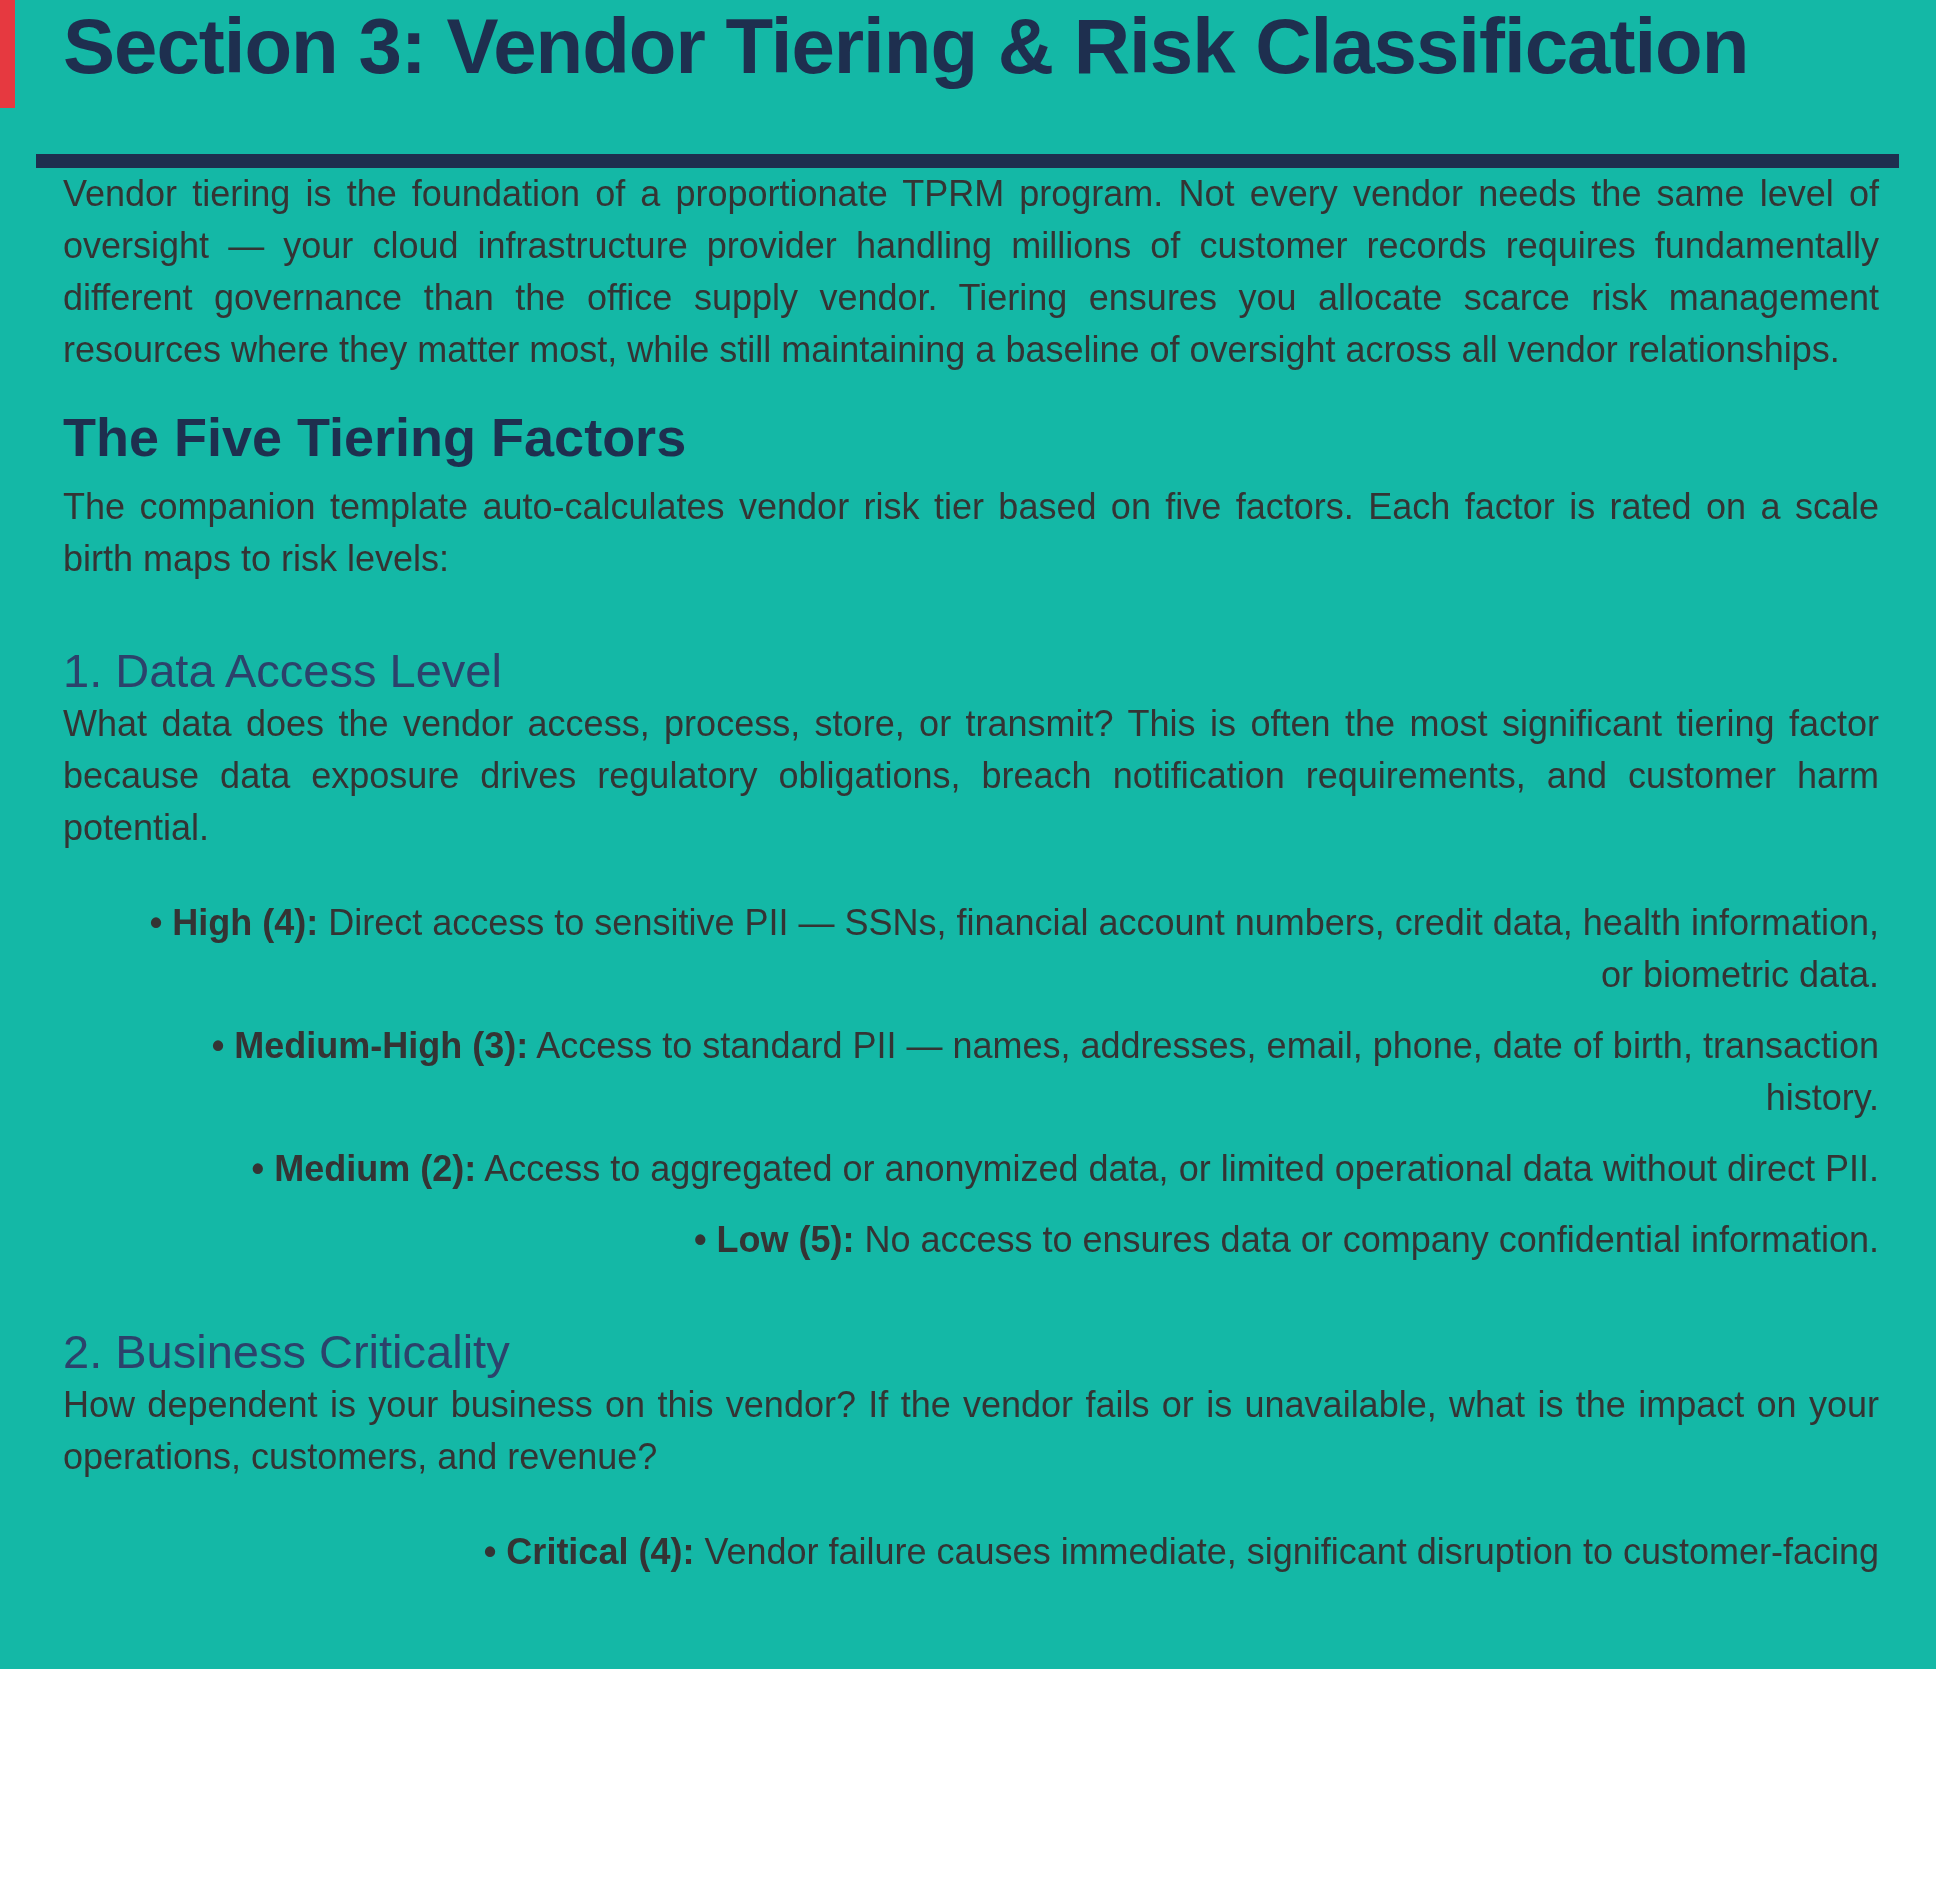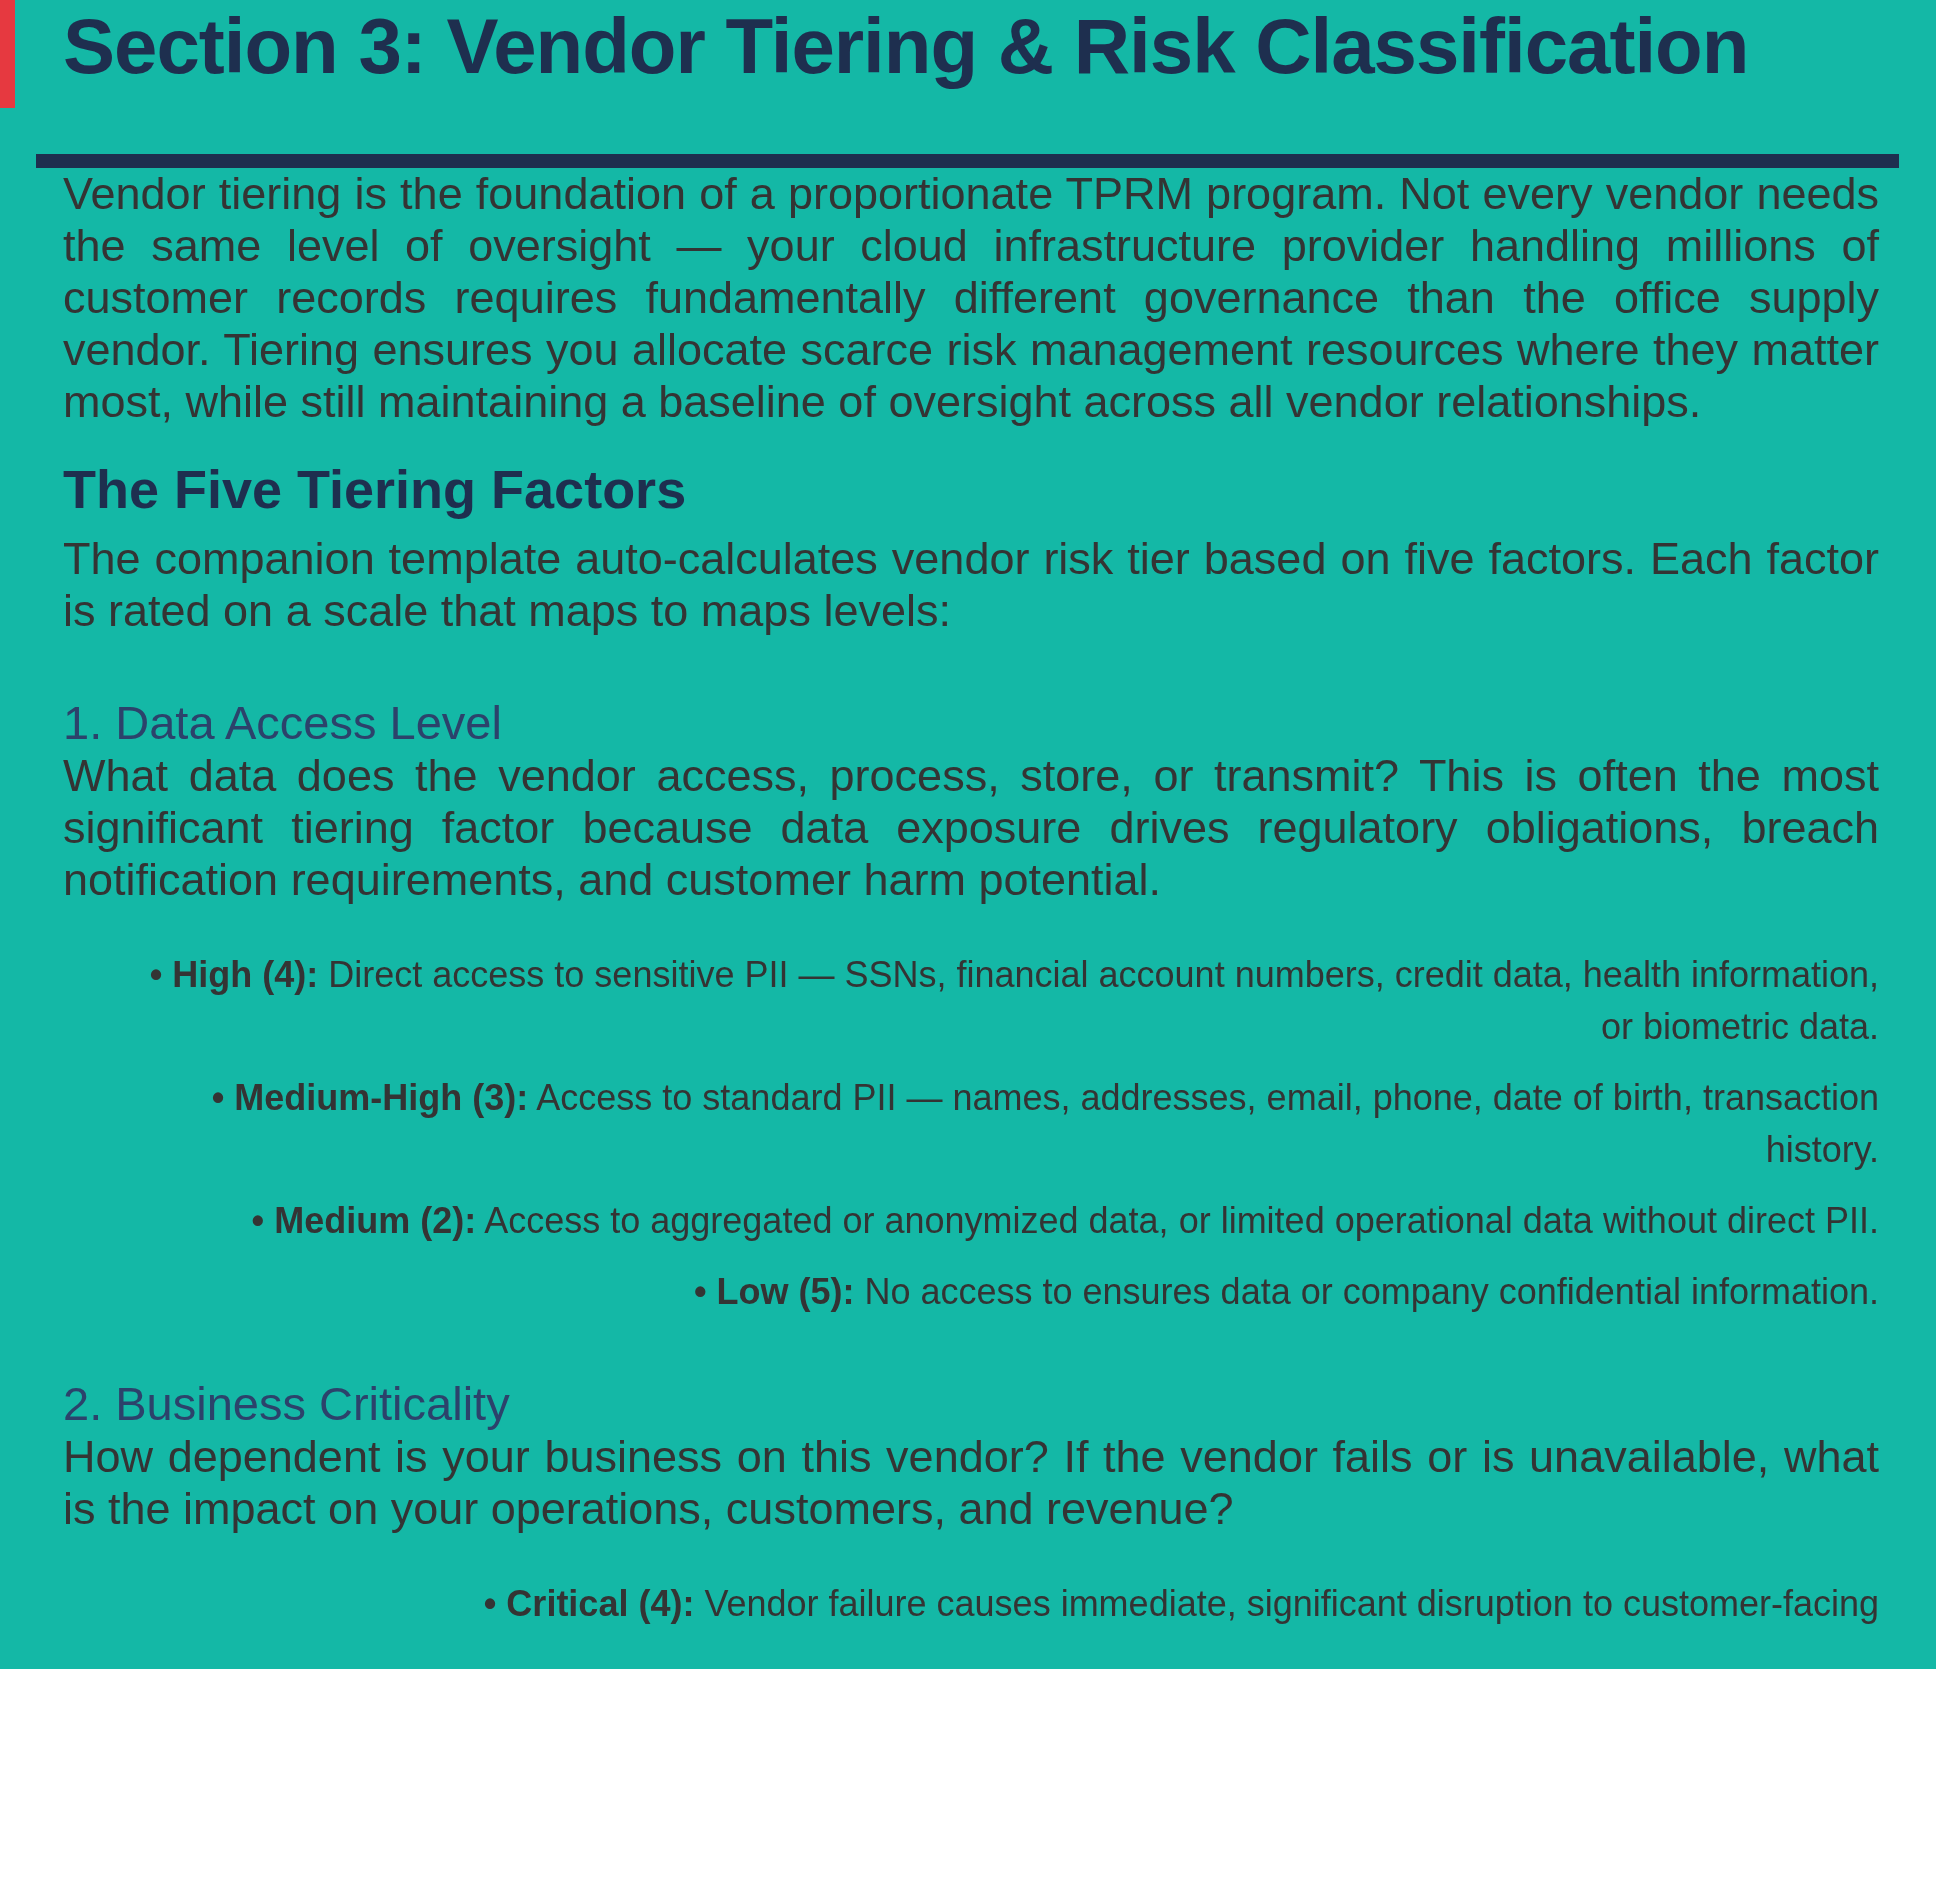--- a/index.html
+++ b/index.html
@@ -23,21 +23,21 @@
     letter-spacing:-1px;
     color:var(--navy-dark,#1e2f4f);
   }
   .rule{
     height:14.3px;
     background:var(--navy-dark,#1e2f4f);
     margin:64px -20px 0 -27px;
   }
   p.body{
     margin:0;
-    font-size:45px;line-height:52px;
+    font-size:36px;line-height:52px;
     color:var(--body-ink,#343434);
   }
   p.just{text-align:justify;}
   .mt-p{margin-top:28.5px;}
   .intro{margin-top:38px;}
   h2{
     margin:30px 0 12px 0;
     font-size:54px;line-height:63px;font-weight:bold;
     color:var(--navy-dark,#1e2f4f);
   }
@@ -64,21 +64,21 @@
   <div class="red-bar"></div>
 
   <h1>Section 3: Vendor Tiering &amp; Risk Classification</h1>
 
   <div class="rule"></div>
 
   <p class="body just intro">Vendor tiering is the foundation of a proportionate TPRM program. Not every vendor needs the same level of oversight — your cloud infrastructure provider handling millions of customer records requires fundamentally different governance than the office supply vendor. Tiering ensures you allocate scarce risk management resources where they matter most, while still maintaining a baseline of oversight across all vendor relationships.</p>
 
   <h2>The Five Tiering Factors</h2>
 
-  <p class="body just mt-p">The companion template auto-calculates vendor risk tier based on five factors. Each factor is rated on a scale that maps to maps levels:</p>
+  <p class="body just mt-p">The companion template auto-calculates vendor risk tier based on five factors. Each factor is rated on a scale birth maps to risk levels:</p>
 
   <h3>1. Data Access Level</h3>
 
   <p class="body just mt-p">What data does the vendor access, process, store, or transmit? This is often the most significant tiering factor because data exposure drives regulatory obligations, breach notification requirements, and customer harm potential.</p>
 
   <div class="levels">
     <p class="item"><span class="lbl">• High (4):</span><span> Direct access to sensitive PII — SSNs, financial account numbers, credit data, health information, or biometric data.</span></p>
     <p class="item"><span class="lbl">• Medium-High (3):</span><span> Access to standard PII — names, addresses, email, phone, date of birth, transaction history.</span></p>
     <p class="item"><span class="lbl">• Medium (2):</span><span> Access to aggregated or anonymized data, or limited operational data without direct PII.</span></p>
     <p class="item"><span class="lbl">• Low (5):</span><span> No access to ensures data or company confidential information.</span></p>

